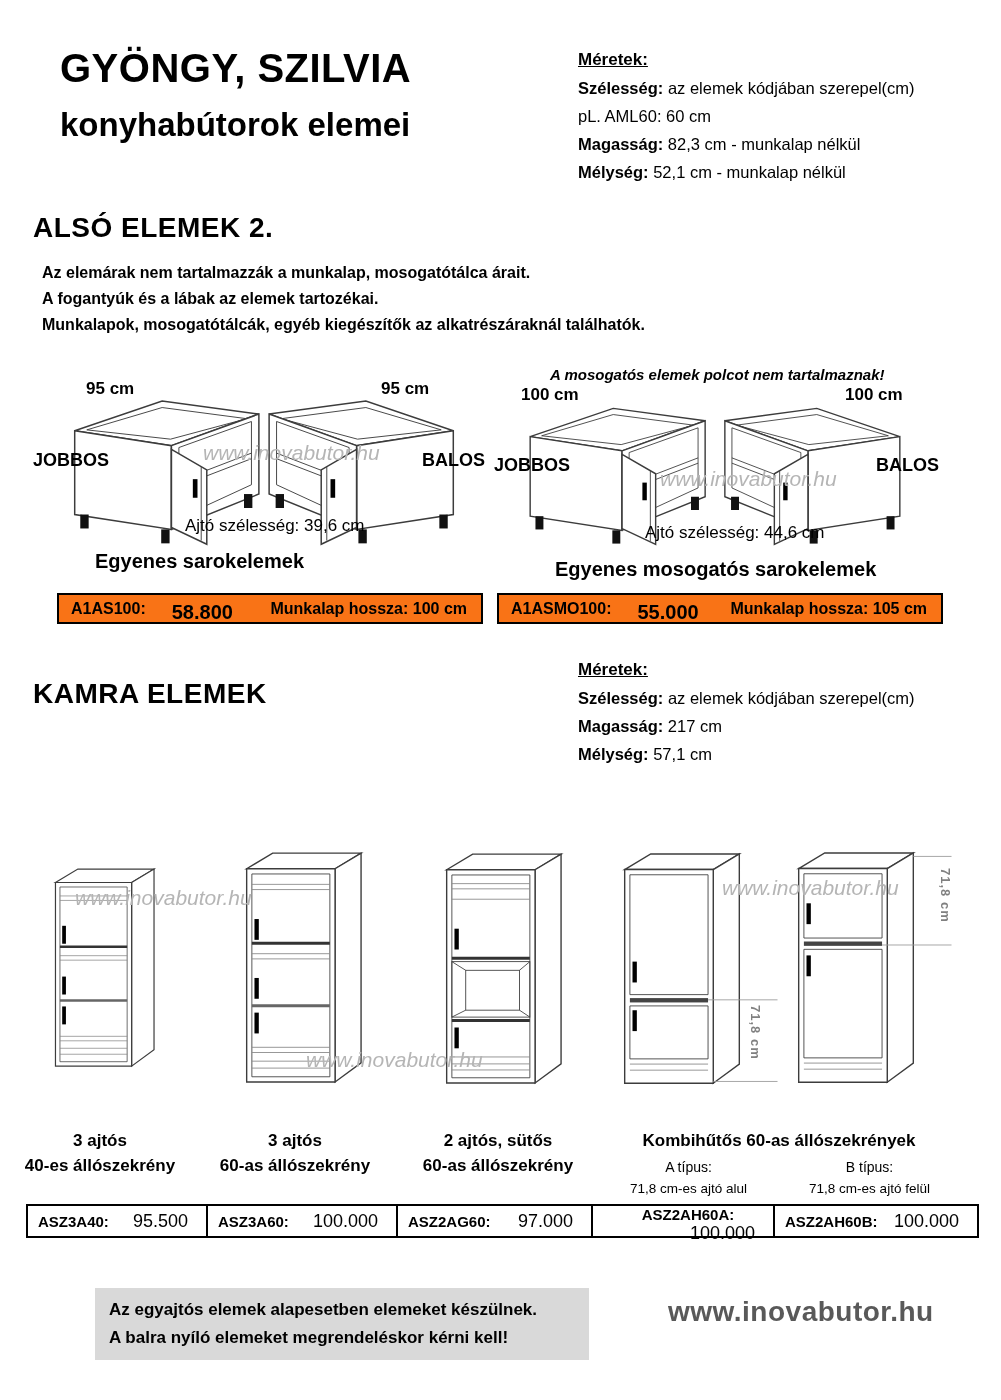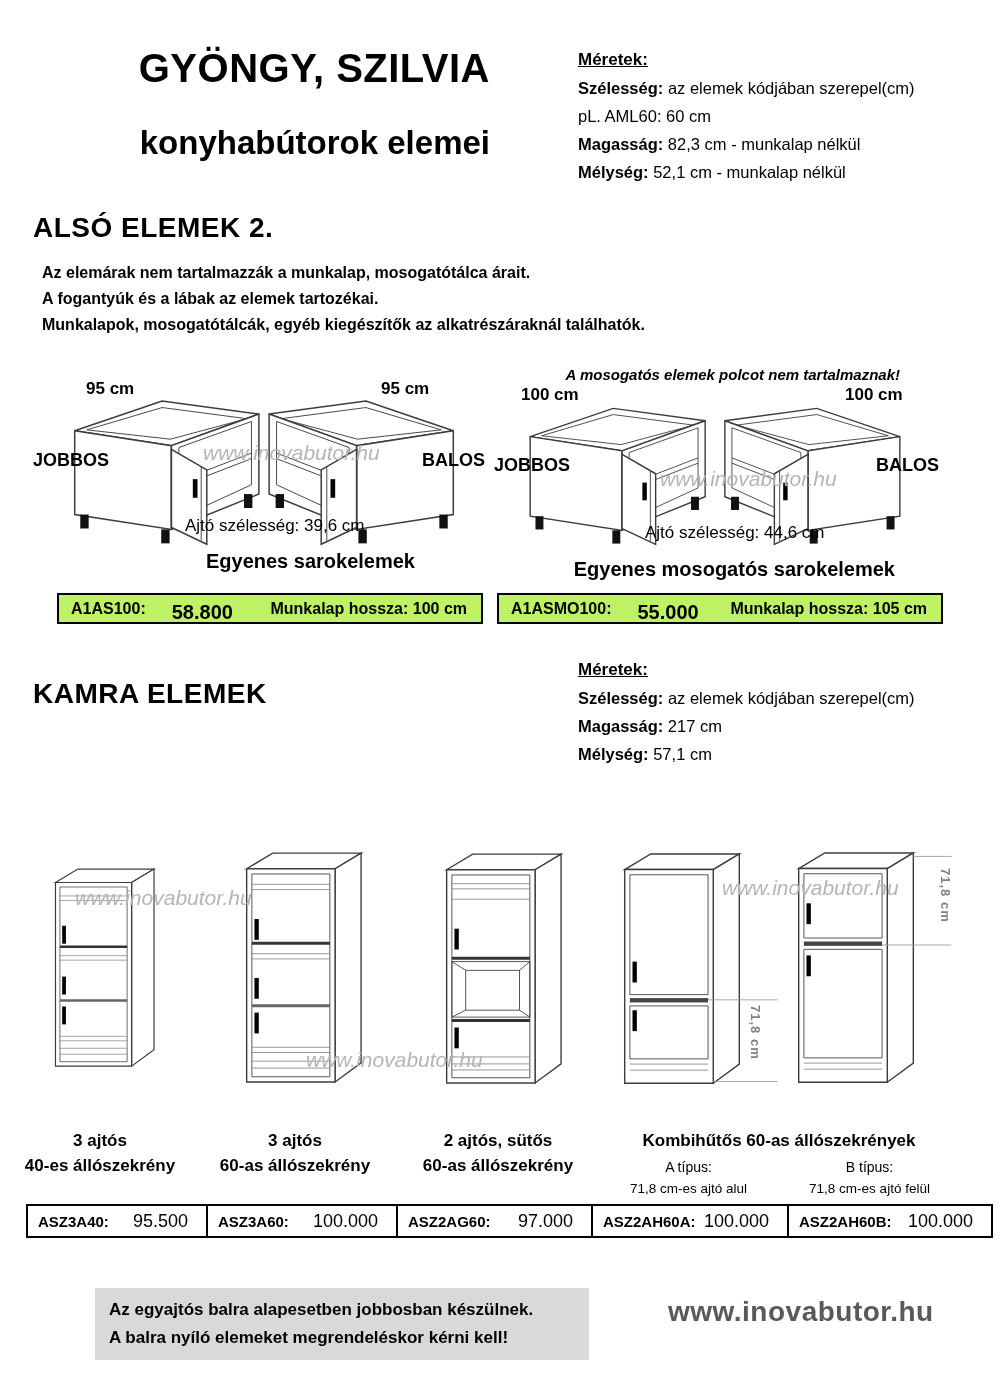--- a/index.html
+++ b/index.html
@@ -3,43 +3,43 @@
 <meta charset="utf-8">
 <style>
   html,body { margin:0; padding:0; background:#888; }
   .page {
     position:relative; width:1001px; height:1400px; margin:0 auto;
     background:#ffffff; color:#000;
     font-family:"Liberation Sans","DejaVu Sans",sans-serif;
     overflow:hidden;
   }
   .abs { position:absolute; }
-  .center { text-align:right; }
+  .center { text-align:left; }
 
   .title1 { font-size:40px; font-weight:bold; letter-spacing:0.5px; }
-  .title2 { font-size:33px; font-weight:bold;margin-top:18px; }
+  .title2 { font-size:33px; font-weight:bold; }
 
   .mrt-head { font-size:17px; font-weight:bold; text-decoration:underline; }
   .mrt-line { font-size:16.5px; margin-top:9px; }
   .mrt-line .lbl { font-weight:bold; }
 
   .sec-head { font-size:28px; font-weight:bold; letter-spacing:0.5px; }
   .notes { font-size:16px; font-weight:bold; line-height:26px; }
 
   .sizelabel { font-size:17px; font-weight:bold;text-align:right; }
   .sidelabel { font-size:18px; font-weight:bold; }
   .doorwidth { font-size:17px; }
   .drawcaption { font-size:20px; font-weight:bold; }
   .sinknote { font-size:15px; font-weight:bold; font-style:italic; }
 
   .watermark { font-size:21px; font-style:italic; color:#b5b5b5; white-space:nowrap; }
 
   .pricebox {
     border:2px solid #000; height:31px; display:flex; align-items:center;
-    box-sizing:border-box; background:#bef264;
+    box-sizing:border-box; background:#f97316;
   }
   .pricebox .code { font-size:16px; font-weight:bold; padding-left:12px; }
   .pricebox .price { font-size:20px; font-weight:bold; margin-left:26px;margin-top:8px; }
   .pricebox .worktop { font-size:16px; font-weight:bold; margin-left:auto; padding-right:14px; }
 
   .bottomtable { display:flex;margin-left:8px; }
   .bottomtable .cell {
     border:2px solid #000; margin-left:-2px; height:34px; box-sizing:border-box;
     display:flex; align-items:center; background:#fff;
   }
@@ -316,29 +316,29 @@
       <span class="price">95.500</span>
     </div>
     <div class="cell" style="width:192px;">
       <span class="code">ASZ3A60:</span>
       <span class="price">100.000</span>
     </div>
     <div class="cell" style="width:197px;">
       <span class="code">ASZ2AG60:</span>
       <span class="price">97.000</span>
     </div>
-    <div class="cell" style="width:198px;">
+    <div class="cell" style="width:184px;flex-direction:column;">
       <span class="code">ASZ2AH60A:</span>
       <span class="price">100.000</span>
     </div>
     <div class="cell" style="width:206px;">
       <span class="code">ASZ2AH60B:</span>
       <span class="price">100.000</span>
     </div>
   </div>
 
   <div class="abs graybox" style="left:95px; top:1288px; width:466px;">
-    <div>Az egyajtós balra alapesetben jobbosban készülnek.</div>
+    <div>Az egyajtós elemek alapesetben elemeket készülnek.</div>
     <div>A balra nyíló  elemeket megrendeléskor kérni kell!</div>
   </div>
   <div class="abs site" style="left:668px; top:1296px;">www.inovabutor.hu</div>
 
 </div>
 
 </body></html>

